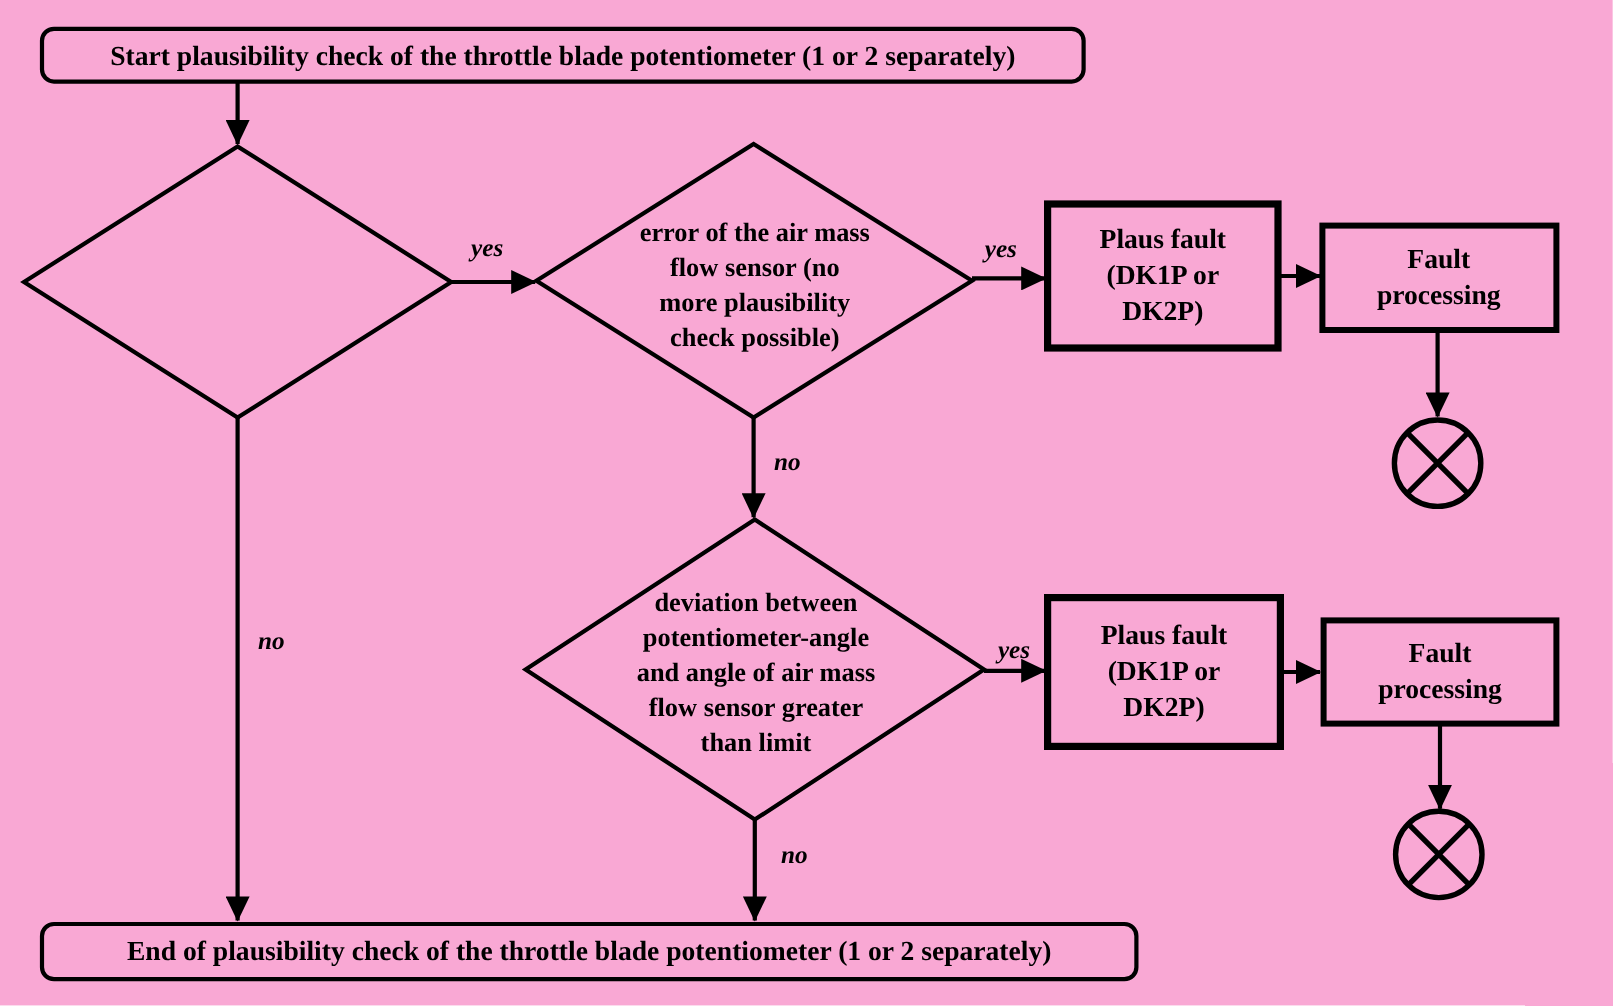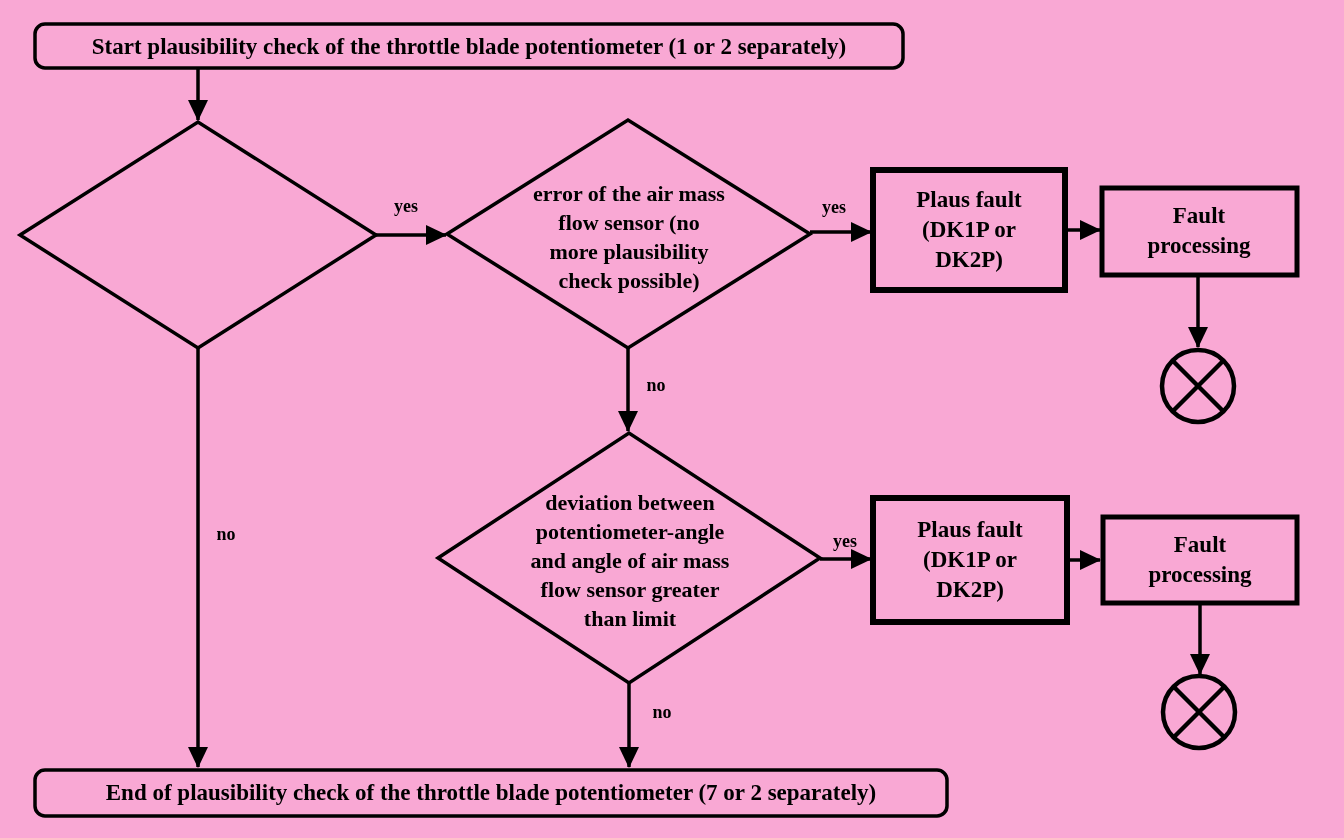--- a/index.html
+++ b/index.html
@@ -36,22 +36,23 @@
     line-height: 26px;
   }
   .lbl-diamond {
     font-size: 22px;
   }
   .lbl-box {
     font-size: 23px;
     line-height: 30px;
   }
   .lbl-edge {
-    font-size: 18px;
+    font-size: 21px;
     line-height: 24px;
+    font-style: italic;
   }
 </style>
 </head>
 <body>
 
 <div class="canvas">
 
   <svg width="1344" height="838" viewBox="0 0 1344 838">
     <defs>
       <marker id="arrow" markerUnits="userSpaceOnUse" markerWidth="22" markerHeight="20" refX="20" refY="10" orient="auto">
@@ -133,21 +134,21 @@
   <div class="lbl lbl-box" style="left:1199px; top:231px;">Fault
 processing</div>
 
   <div class="lbl lbl-box" style="left:970px; top:560px;">Plaus fault
 (DK1P or
 DK2P)</div>
 
   <div class="lbl lbl-box" style="left:1200px; top:560px;">Fault
 processing</div>
 
-  <div class="lbl lbl-terminal" style="left:491px; top:793px;">End of plausibility check of the throttle blade potentiometer (7 or 2 separately)</div>
+  <div class="lbl lbl-terminal" style="left:491px; top:793px;">End of plausibility check of the throttle blade potentiometer (1 or 2 separately)</div>
 
   <div class="lbl lbl-edge" style="left:406px; top:206px;">yes</div>
 
   <div class="lbl lbl-edge" style="left:834px; top:207px;">yes</div>
 
   <div class="lbl lbl-edge" style="left:845px; top:541px;">yes</div>
 
   <div class="lbl lbl-edge" style="left:656px; top:385px;">no</div>
 
   <div class="lbl lbl-edge" style="left:226px; top:534px;">no</div>

